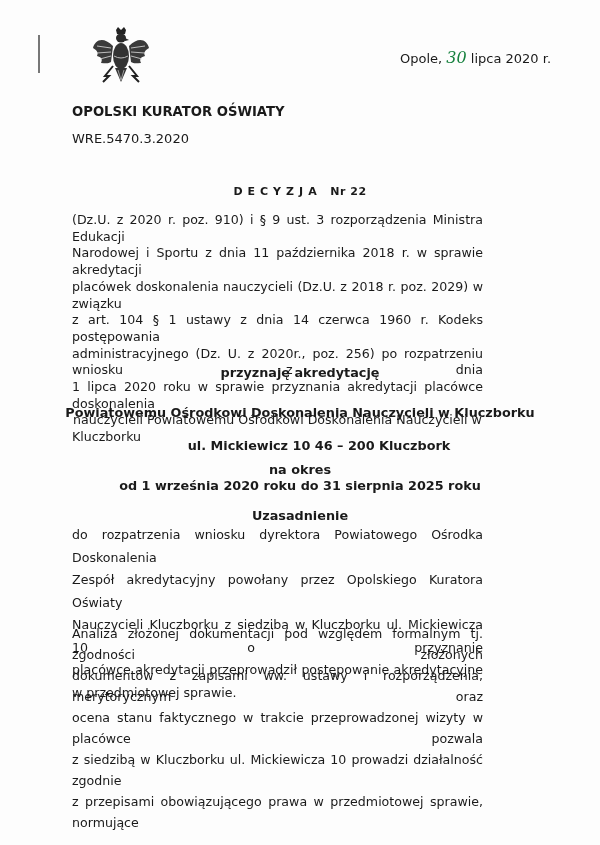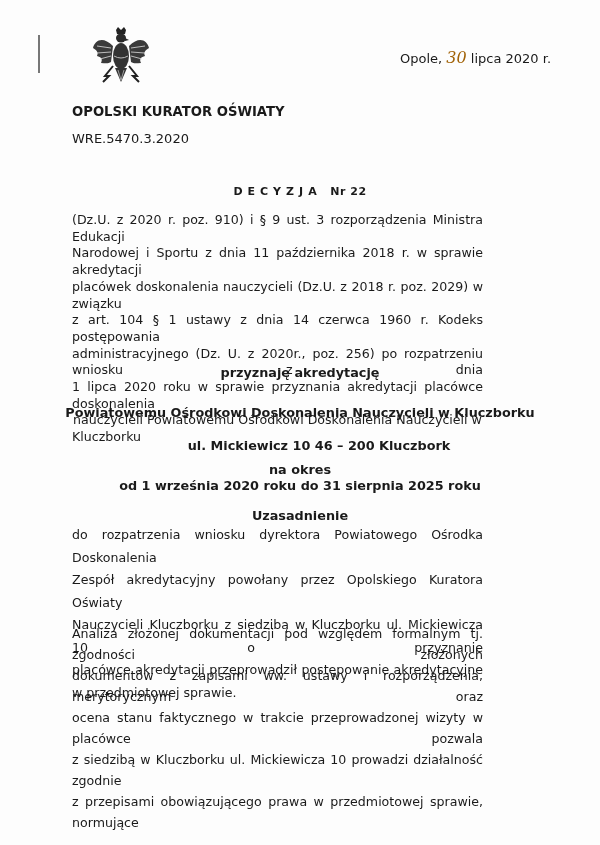--- a/index.html
+++ b/index.html
@@ -12,21 +12,21 @@
   }
   .page { position: absolute; inset: 0; }
   .mark {
     position: absolute; left: 38px; top: 35px; width: 2px; height: 38px;
     background: #777;
   }
   .eagle { position: absolute; left: 91px; top: 26px; width: 60px; height: 62px; }
   .date {
     position: absolute; left: 400px; top: 48px; font-size: 13px;
   }
-  .date .hand { color: #a16207; font-family: "DejaVu Serif", serif; font-style: italic; font-size: 16px; margin-top: 48px; }
+  .date .hand { color: #15803d; font-family: "DejaVu Serif", serif; font-style: italic; font-size: 16px; margin-top: 48px; }
   .authority {
     position: absolute; left: 72px; top: 104px; font-size: 13.2px; font-weight: bold;
   }
   .signature-ref {
     position: absolute; left: 72px; top: 131px; font-size: 13px;
   }
   .title {
     position: absolute; left: 0; width: 600px; text-align: center; top: 185px;
     font-size: 11px; font-weight: bold; letter-spacing: 0.5px;
   }

